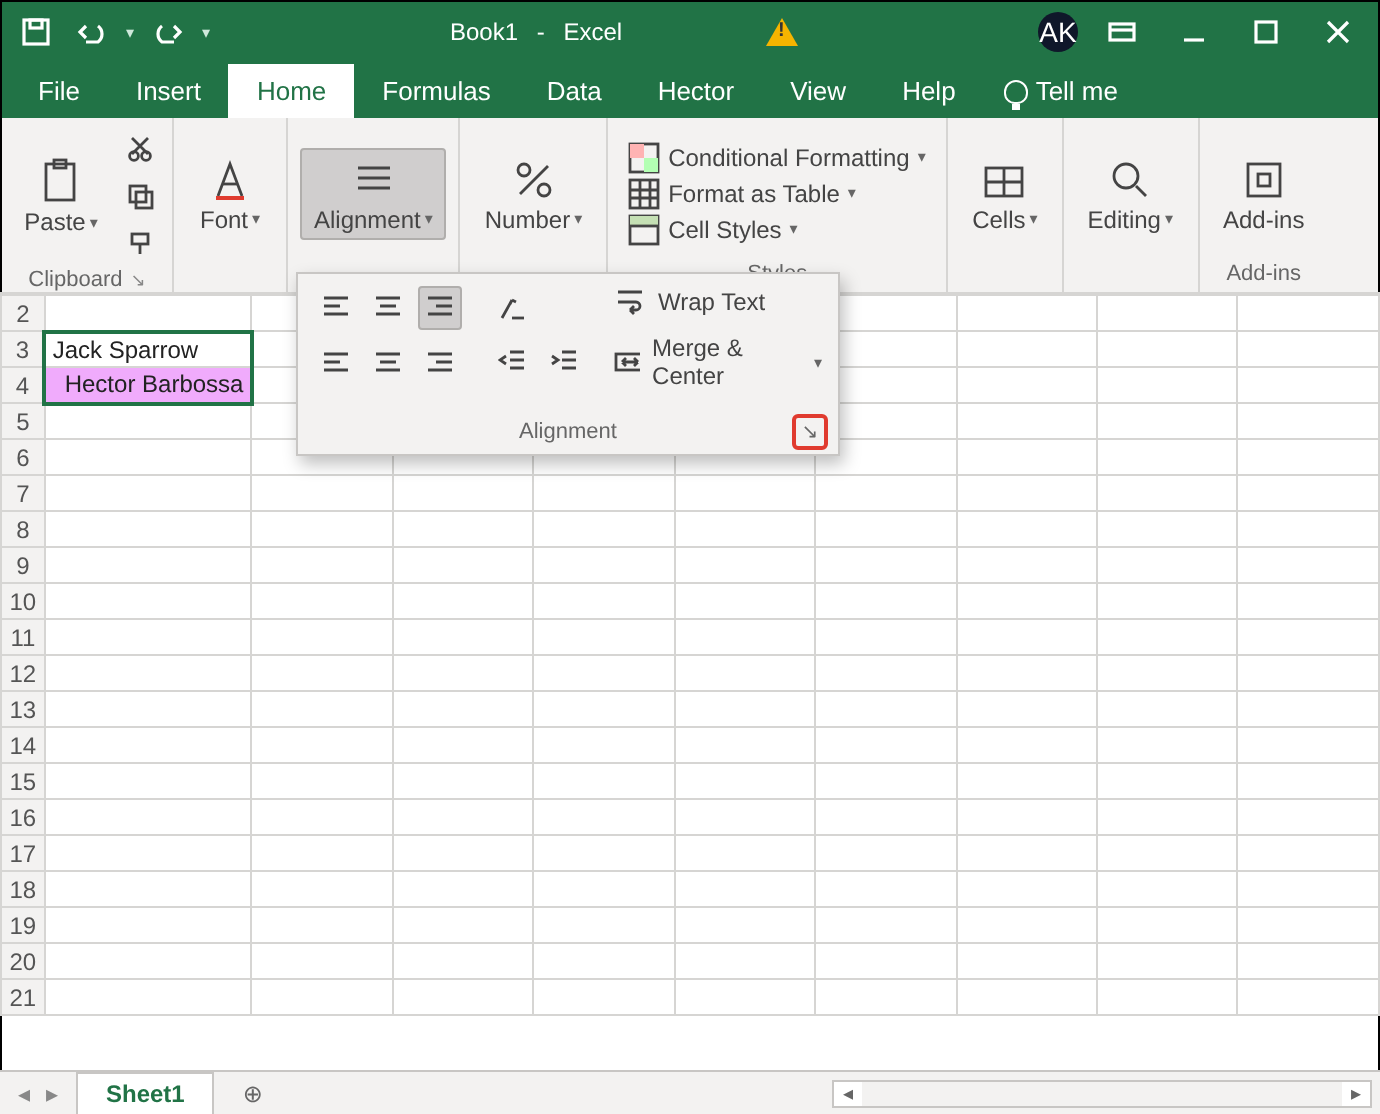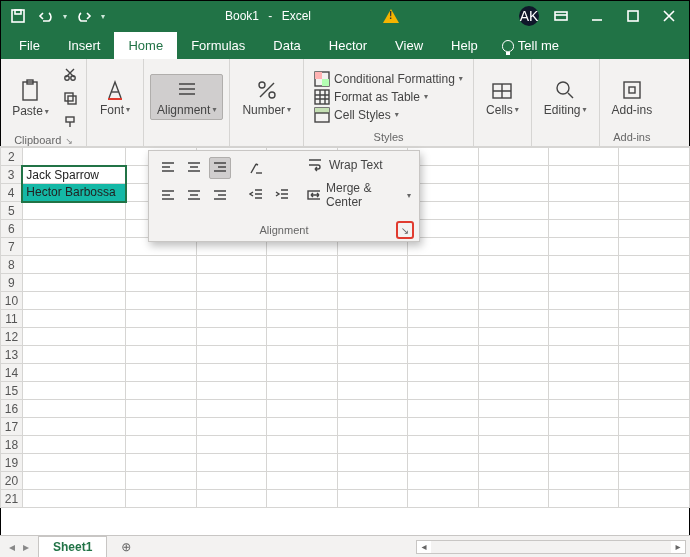--- a/index.html
+++ b/index.html
@@ -37,42 +37,42 @@
 .bigbtn .icn { width:28px; height:26px; display:flex; align-items:center; justify-content:center; }
 .bigbtn .lbl { font-size:12px; color:#444; display:flex; align-items:center; gap:2px;}
 .dd{ font-size:8px; color:#666;}
 
 .smallbtn { width:22px; height:22px; display:flex; align-items:center; justify-content:center; border-radius:2px;}
 
 .styles-col { display:flex; flex-direction:column; gap:2px; align-items:flex-start; padding:0 4px;}
 .styles-col .row{ display:flex; align-items:center; gap:4px; font-size:12px; color:#444;}
 
 
-.popup { position:absolute; left:148px; top:150px; width:272px; height:92px; background:#f3f2f1; border:1px solid #c8c6c4; box-shadow:2px 4px 8px rgba(0,0,0,.25); display:flex; flex-direction:column; z-index:50;}
+.popup { position:absolute; left:148px; top:136px; width:272px; height:92px; background:#f3f2f1; border:1px solid #c8c6c4; box-shadow:2px 4px 8px rgba(0,0,0,.25); display:flex; flex-direction:column; z-index:50;}
 .popup .pbody{ flex:1; display:flex; padding:6px 8px; gap:14px; align-items:flex-start;}
 .popup .pfoot{ height:22px; border-top:0; display:flex; align-items:center; justify-content:center; font-size:11px; color:#666; position:relative;}
 .popup .dlgicon{ position:absolute; right:5px; top:2px; width:18px; height:18px; border:2px solid #e03b2f; border-radius:3px; display:flex; align-items:center; justify-content:center;}
 .popup .dlgicon span{ font-size:10px; color:#666;}
 .align-grid{ display:grid; grid-template-columns:repeat(3,22px); grid-template-rows:repeat(2,22px); gap:4px;}
 .ind-grid{ display:grid; grid-template-columns:repeat(2,22px); grid-template-rows:repeat(2,22px); gap:4px;}
 .albtn{ width:22px; height:22px; border:1px solid transparent; display:flex; align-items:center; justify-content:center; border-radius:2px;}
 .albtn.sel{ background:#d0cece; border-color:#b0aeac;}
 .wrapcol{ display:flex; flex-direction:column; gap:8px; font-size:12px; color:#444;}
 .wrapcol .r{display:flex; align-items:center; gap:6px;}
 
 
 .sheetwrap{ position:absolute; left:0; top:146px; right:0; bottom:22px; overflow:hidden; border-top:1px solid #d6d5d3;}
 table.sheet{ border-collapse:collapse; table-layout:fixed; font-size:12px; color:#222;}
 table.sheet td, table.sheet th{ border:1px solid #d6d5d3; height:18px; padding:0 3px; overflow:hidden; white-space:nowrap;}
 table.sheet th{ background:#f3f2f1; font-weight:normal; color:#555; text-align:center;}
 .rowhead{ width:22px; text-align:center !important; background:#f3f2f1;}
 .colA{ width:104px;}
 .colW{ width:77px;}
 .selrange-top{ border-top:2px solid #217346 !important; border-left:2px solid #217346 !important; border-right:2px solid #217346 !important;}
-.selrange-bot{ border-bottom:2px solid #217346 !important; border-left:2px solid #217346 !important; border-right:2px solid #217346 !important; background:#14b8a6;}
+.selrange-bot{ border-bottom:2px solid #217346 !important; border-left:2px solid #217346 !important; border-right:2px solid #217346 !important; background:#f0abfc;text-align:right;}
 
 
 .tabsbar{ position:absolute; left:0; right:0; bottom:0; height:22px; background:#f3f2f1; border-top:1px solid #c8c6c4; display:flex; align-items:center; font-size:12px;}
 .tabsbar .nav{ display:flex; gap:2px; padding:0 6px; color:#888;}
 .tabsbar .navbtn{ width:12px; text-align:center;}
 .tabsbar .stab{ padding:3px 14px; background:#fff; border:1px solid #c8c6c4; border-bottom:2px solid #217346; font-weight:bold; color:#217346; position:relative; top:1px;}
 .tabsbar .addsheet{ width:22px; height:22px; display:flex; align-items:center; justify-content:center; color:#666; margin-left:8px;}
 .tabsbar .spacer{flex:1;}
 .tabsbar .scroll{ width:270px; height:14px; border:1px solid #c8c6c4; display:flex; align-items:center; margin-right:4px; background:#fff;}
 .tabsbar .scroll .arrow{ width:14px; text-align:center; color:#666; font-size:10px;}

